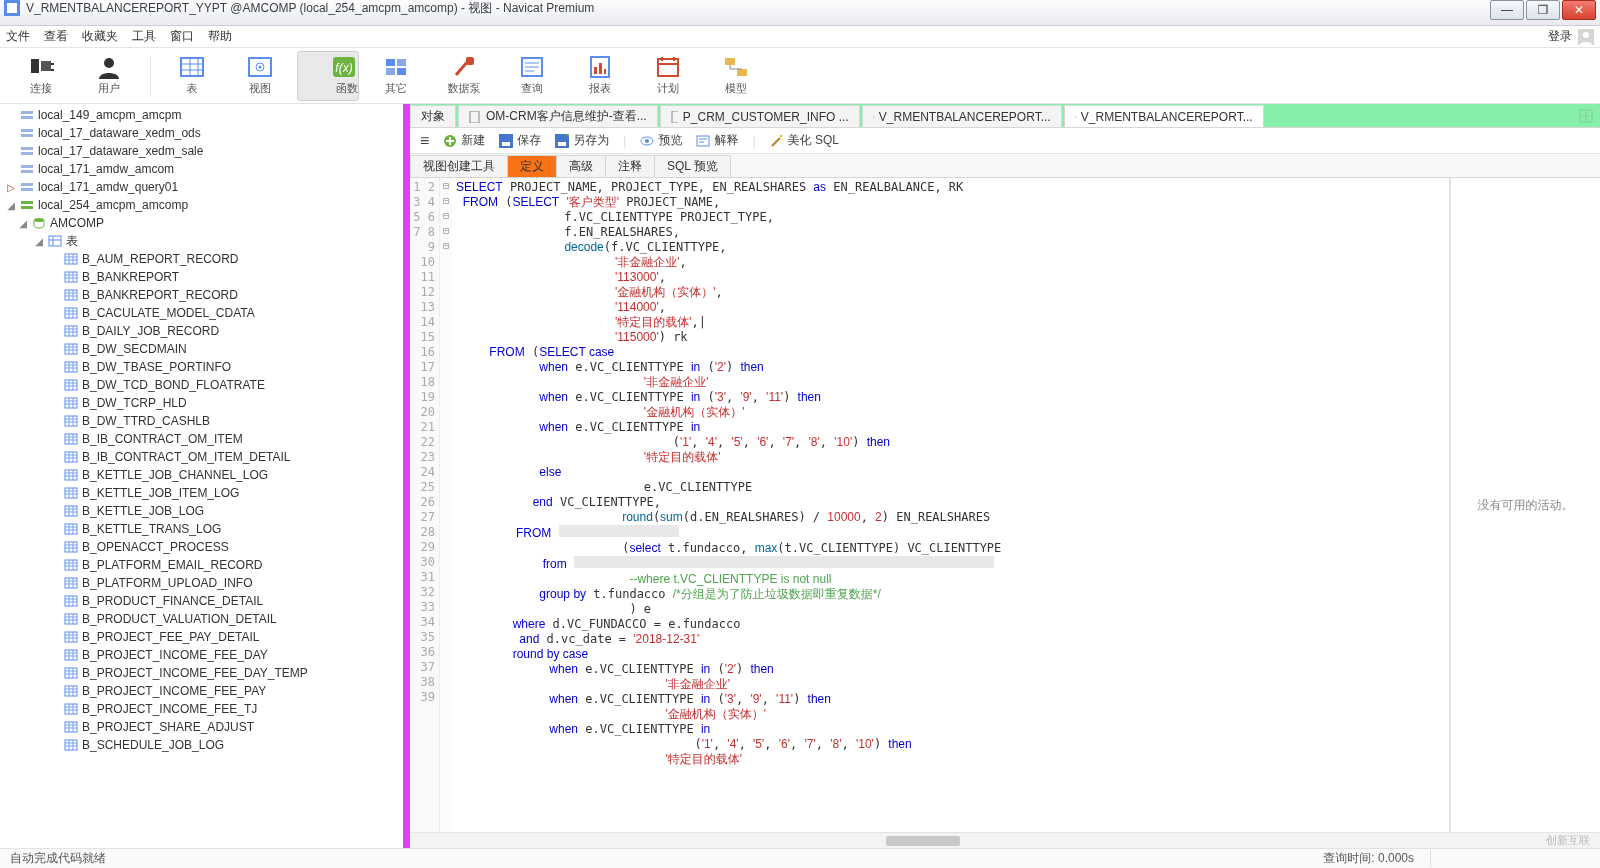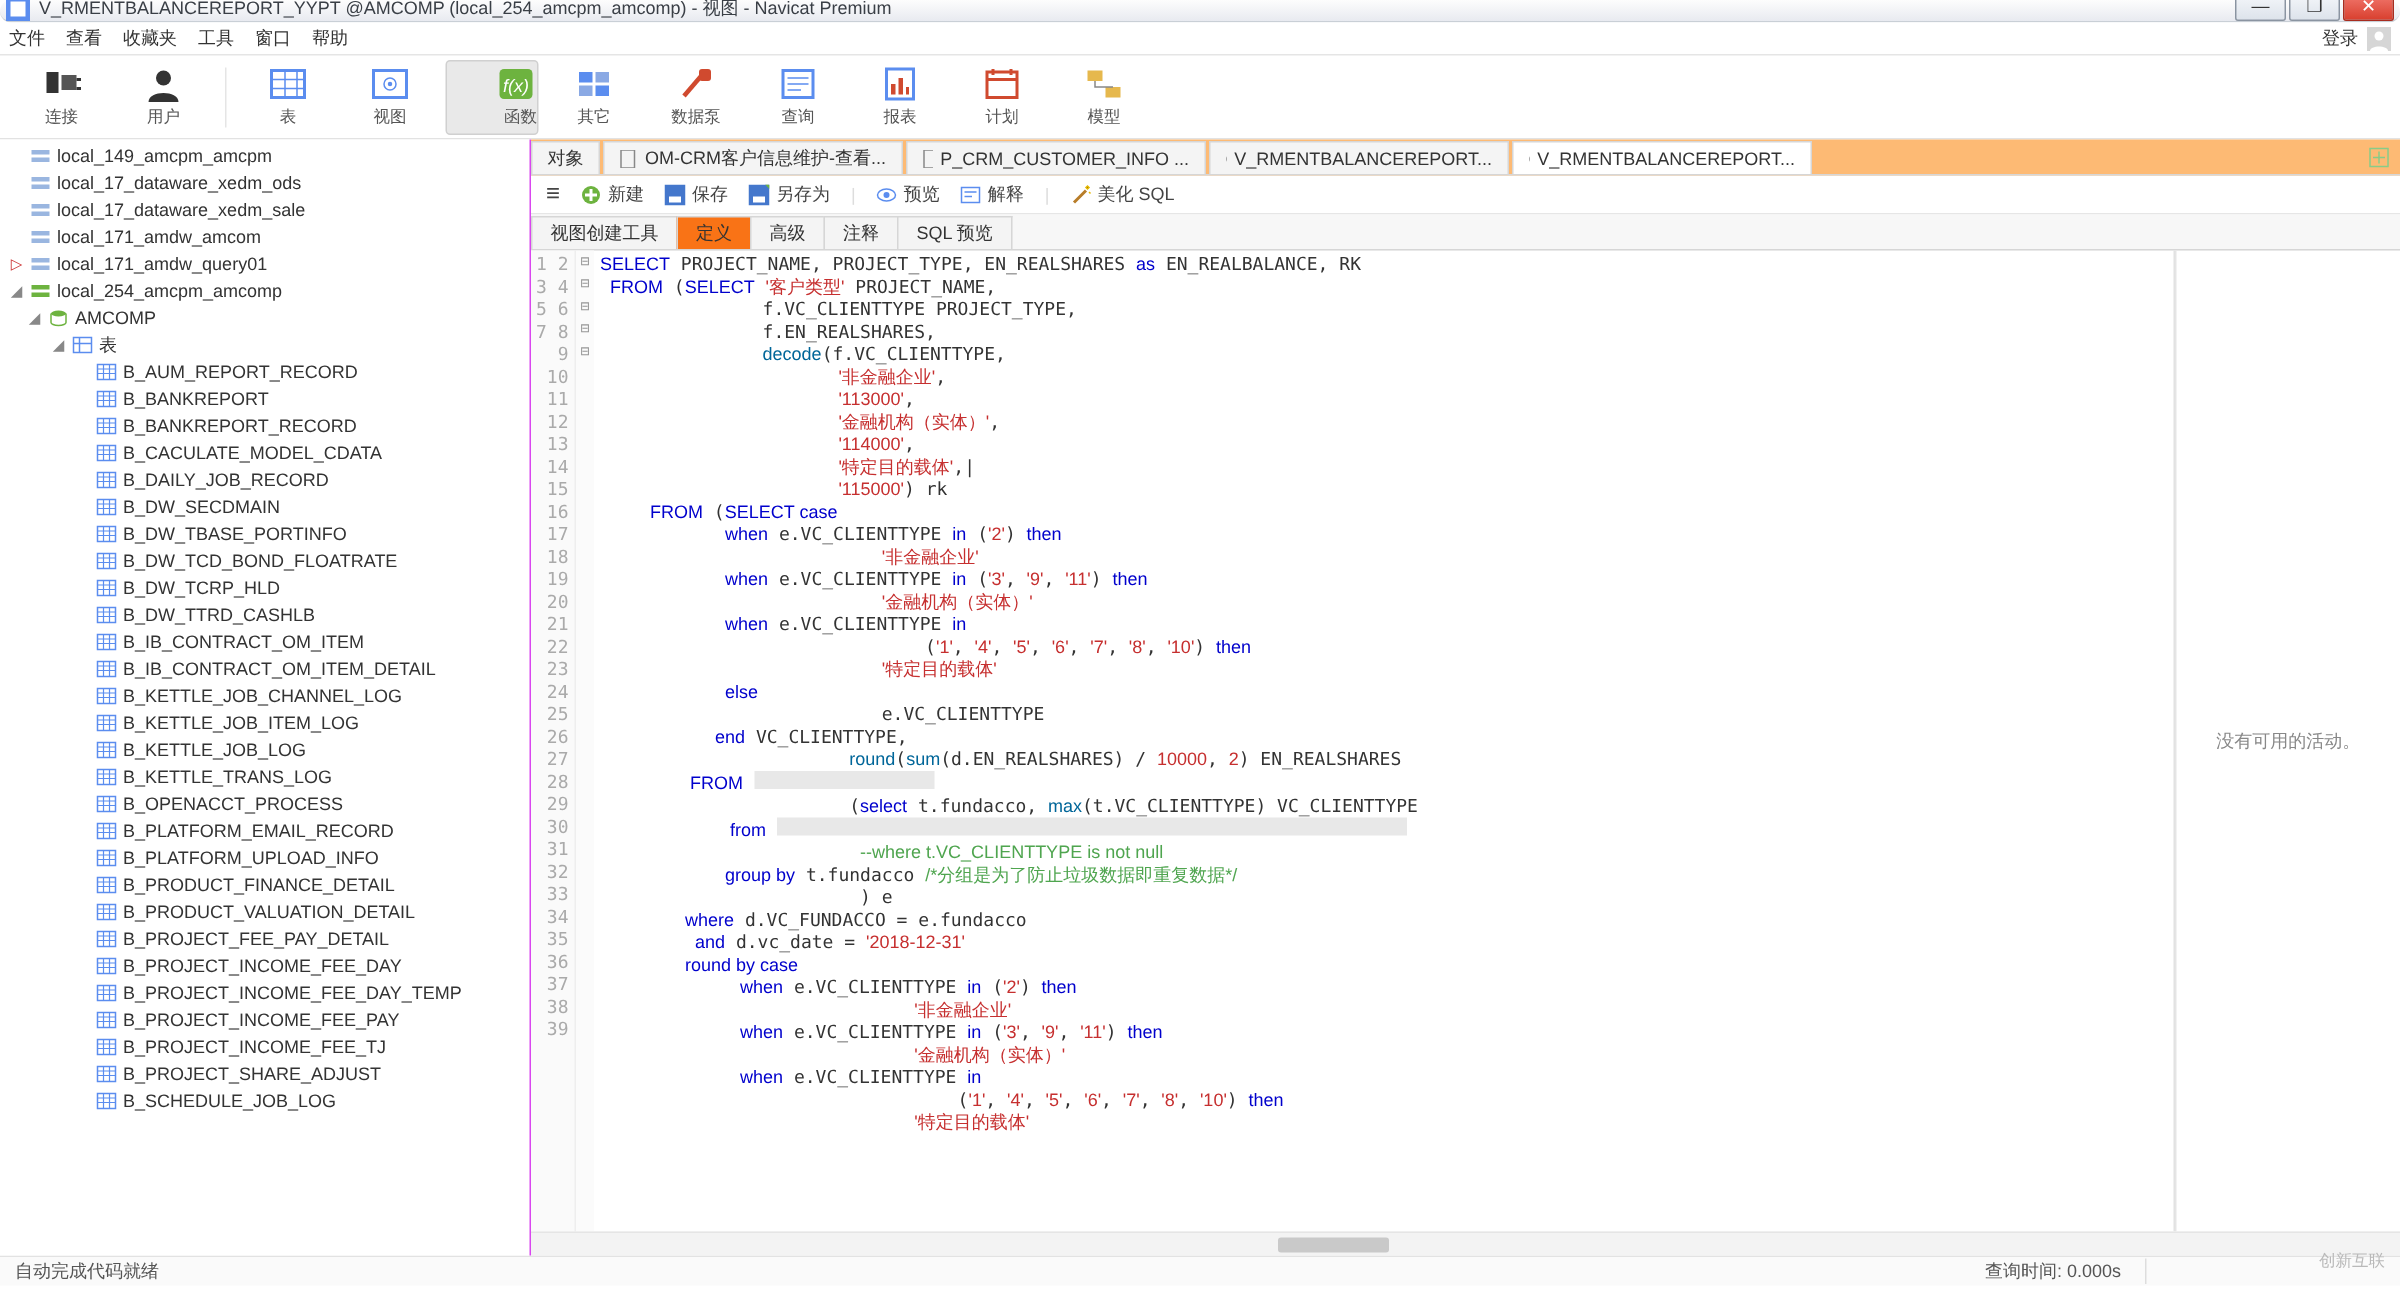--- a/index.html
+++ b/index.html
@@ -1,39 +1,39 @@
 <!DOCTYPE html>
 <html><head>
 <meta charset="utf-8">
 <style>
 * { margin:0; padding:0; box-sizing:border-box; font-family:"Microsoft YaHei","Segoe UI",Tahoma,sans-serif; font-size:12px; }
 body { background:#fff; color:#333; overflow:hidden; width:1600px; height:868px; }
-.titlebar { height:15px; background:linear-gradient(#fdfdfd,#e8eaf0); display:flex; align-items:flex-end; padding:0 4px; border-bottom:1px solid #c9cfd6;border-radius:11px; }
+.titlebar { height:26px; background:linear-gradient(#fdfdfd,#e8eaf0); display:flex; align-items:flex-start; padding:0 4px; border-bottom:1px solid #c9cfd6; }
 .titlebar .appicon{width:16px;height:16px;margin-right:6px;}
 .titlebar .ttl{flex:1;color:#3a3f46;}
 .wincontrols{display:flex;gap:2px;}
 .wincontrols div{width:34px;height:20px;display:flex;align-items:center;justify-content:center;border:1px solid #8a94a1;background:linear-gradient(#f6f8fb,#dde3eb);border-radius:2px;font-family:Arial;}
 .wincontrols .close{background:linear-gradient(#f37c72,#d9402f);border-color:#a82c1f;color:#fff;}
 .menubar{height:22px;display:flex;align-items:center;padding:0 6px;gap:14px;border-bottom:1px solid #e5e5e5;}
 .menubar span{color:#333;cursor:default;}
 .menubar .login{margin-left:auto;display:flex;align-items:center;gap:6px;}
 .toolbar{height:56px;display:flex;align-items:center;gap:6px;padding:0 10px;border-bottom:1px solid #e2e2e2;}
 .tbtn{display:flex;flex-direction:column;align-items:center;justify-content:center;width:62px;height:50px;border-radius:3px;}
 .tbtn.active{background:#e9e9e9;border:1px solid #d0d0d0;align-items:flex-end;}
 .tbtn .ic{width:28px;height:24px;display:flex;align-items:center;justify-content:center;}
 .tbtn .lbl{font-size:11px;color:#555;margin-top:2px;}
 .main{display:flex;height:calc(100% - 26px - 22px - 56px - 20px);}
-.sidebar{width:354px;border-right:1px solid #d946ef;overflow:auto;padding:2px 0;background:#fff;}
+.sidebar{width:410px;border-right:7px solid #d946ef;overflow:auto;padding:2px 0;background:#fff;}
 .tree-item{display:flex;align-items:center;height:18px;padding-left:6px;gap:4px;white-space:nowrap;}
 .tree-item .exp{width:10px;text-align:center;color:#888;font-size:10px;}
 .tree-item .ic{width:14px;height:14px;}
 .tree-item .nm{color:#333;}
 .indent1{padding-left:18px;}.indent2{padding-left:34px;}.indent3{padding-left:50px;}
 .content{flex:1;display:flex;flex-direction:column;min-width:0;}
-.tabs{height:24px;display:flex;align-items:flex-end;border-bottom:1px solid #d6d6d6;background:#fdba74;}
+.tabs{height:24px;display:flex;align-items:flex-end;border-bottom:1px solid #d6d6d6;background:#86efac;}
 .tab{height:22px;padding:0 10px;display:flex;align-items:center;gap:5px;border:1px solid #d6d6d6;border-bottom:none;background:#f4f4f4;margin-right:2px;font-size:11px;color:#333;max-width:200px;overflow:hidden;white-space:nowrap;text-overflow:ellipsis;}
 .tab.active{background:#fff;}
 .tabs .spacer{flex:1;}
 .tabs .newtab{width:28px;height:22px;display:flex;align-items:center;justify-content:center;color:#76b852;}
 .edittoolbar{height:26px;display:flex;align-items:center;gap:14px;padding:0 10px;border-bottom:1px solid #e6e6e6;}
 .etbtn{display:flex;align-items:center;gap:4px;color:#444;}
 .etbtn .ic{width:14px;height:14px;}
 .subtabs{height:24px;display:flex;align-items:center;background:#f7f7f7;border-bottom:1px solid #d6d6d6;}
 .stab{height:22px;padding:0 12px;display:flex;align-items:center;border:1px solid #d6d6d6;border-bottom:none;background:#f4f4f4;margin-right:-1px;font-size:12px;color:#333;}
 .stab.active{background:#f97316;}

